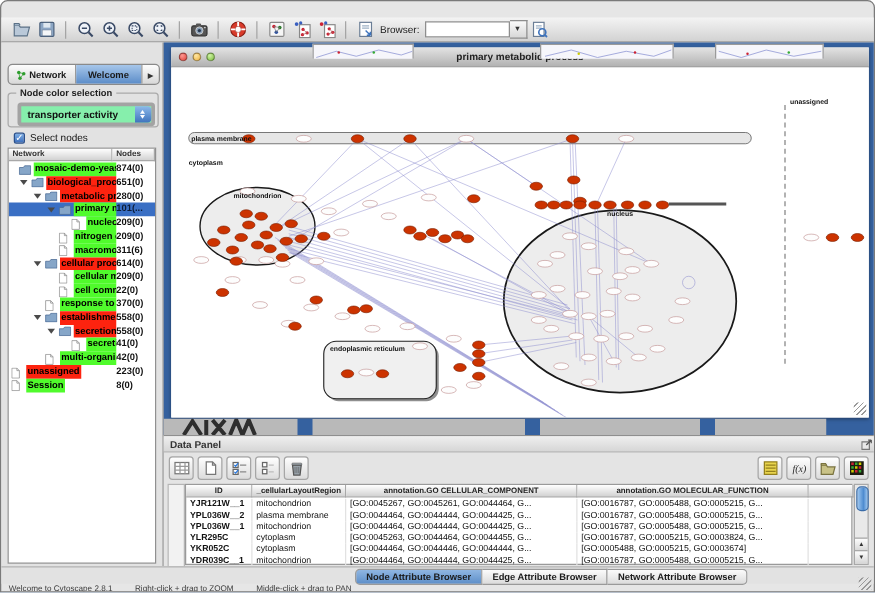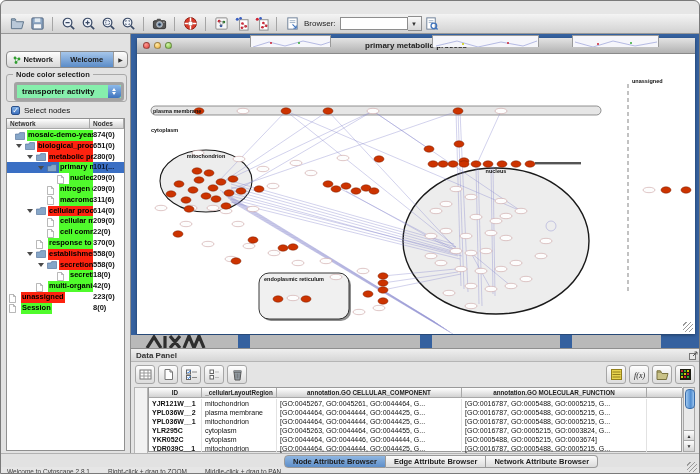--- a/index.html
+++ b/index.html
@@ -352,21 +352,21 @@
               </svg></span>
             <span class="tlabel hl-red" style="left:52px;max-width:32px;overflow:hidden;display:inline-block;">secretion</span>
             <span class="tnodes">558(0)</span>
           </div>
           <div class="trow" style="top: 140.4px;">
             <span class="ticon" style="left:50px"><svg width="7" height="9" viewBox="0 0 7 9">
                 <path d="M.5 .5 h4 l2 2 v6 h-6z" fill="#fff" stroke="#8a8a8a" stroke-width=".6"></path>
                 <path d="M4.5 .5 v2 h2" fill="none" stroke="#8a8a8a" stroke-width=".6"></path>
               </svg></span>
             <span class="tlabel hl-green" style="left:62px;max-width:22px;overflow:hidden;display:inline-block;">secretion</span>
-            <span class="tnodes">18(0)</span>
+            <span class="tnodes">41(0)</span>
           </div>
           <div class="trow" style="top: 151.2px;">
             <span class="ticon" style="left:29px"><svg width="7" height="9" viewBox="0 0 7 9">
                 <path d="M.5 .5 h4 l2 2 v6 h-6z" fill="#fff" stroke="#8a8a8a" stroke-width=".6"></path>
                 <path d="M4.5 .5 v2 h2" fill="none" stroke="#8a8a8a" stroke-width=".6"></path>
               </svg></span>
             <span class="tlabel hl-green" style="left:41px;max-width:43px;overflow:hidden;display:inline-block;">multi-organism pro</span>
             <span class="tnodes">42(0)</span>
           </div>
           <div class="trow" style="top: 162px;">

